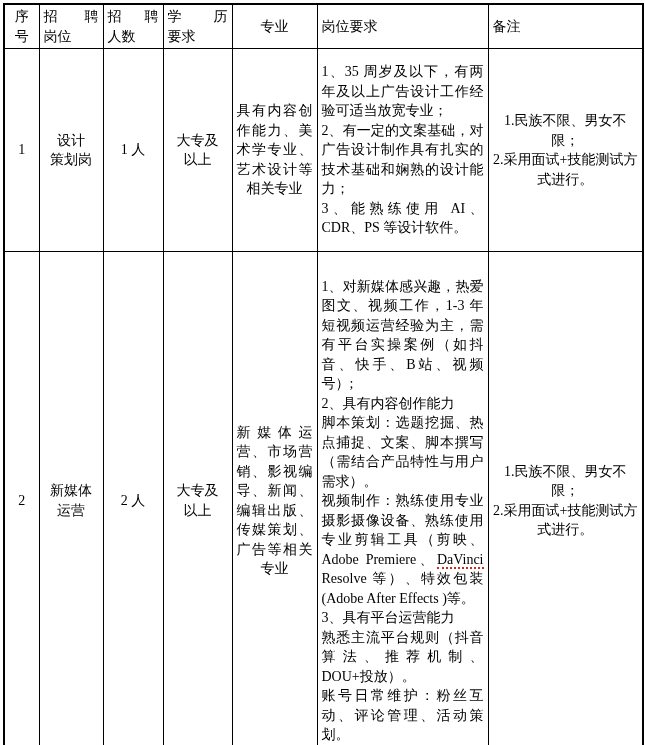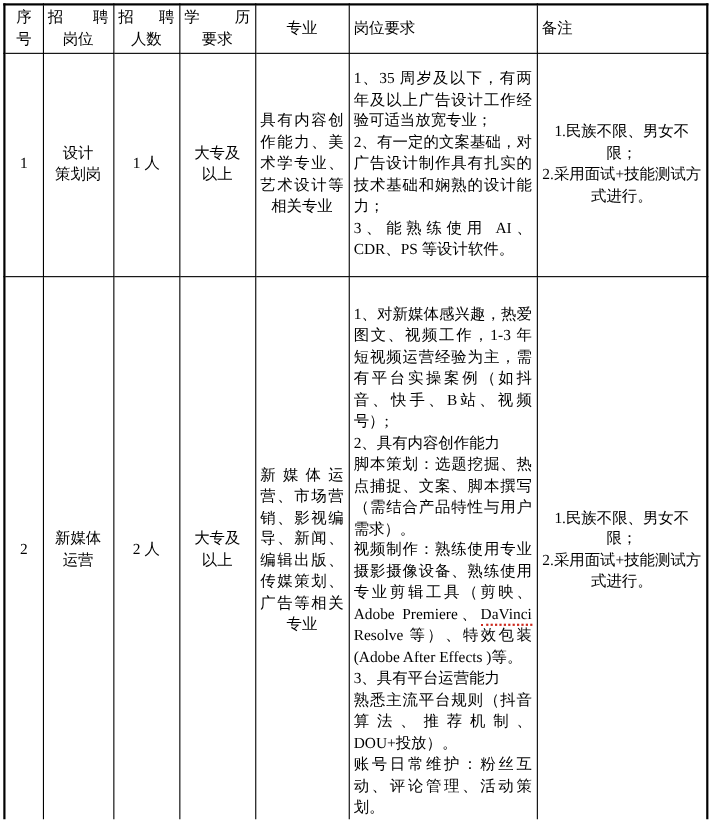--- a/index.html
+++ b/index.html
@@ -45,21 +45,21 @@
   .pre      { white-space: pre-line; }
 
   
   th .jline {
     display: block;
     text-align: justify;
     text-align-last: justify;
   }
   th .l2 {
     display: block;
-    text-align: center;
+    text-align: left;
   }
   th.h-two { padding: 2px 7px; margin-top: 28px; }
   th.h-plain { padding: 2px 5px; }
 
   .cell-major {
     text-align: justify;
     text-align-last: center;
     padding: 2px 12px;
   }
   .cell-req {

